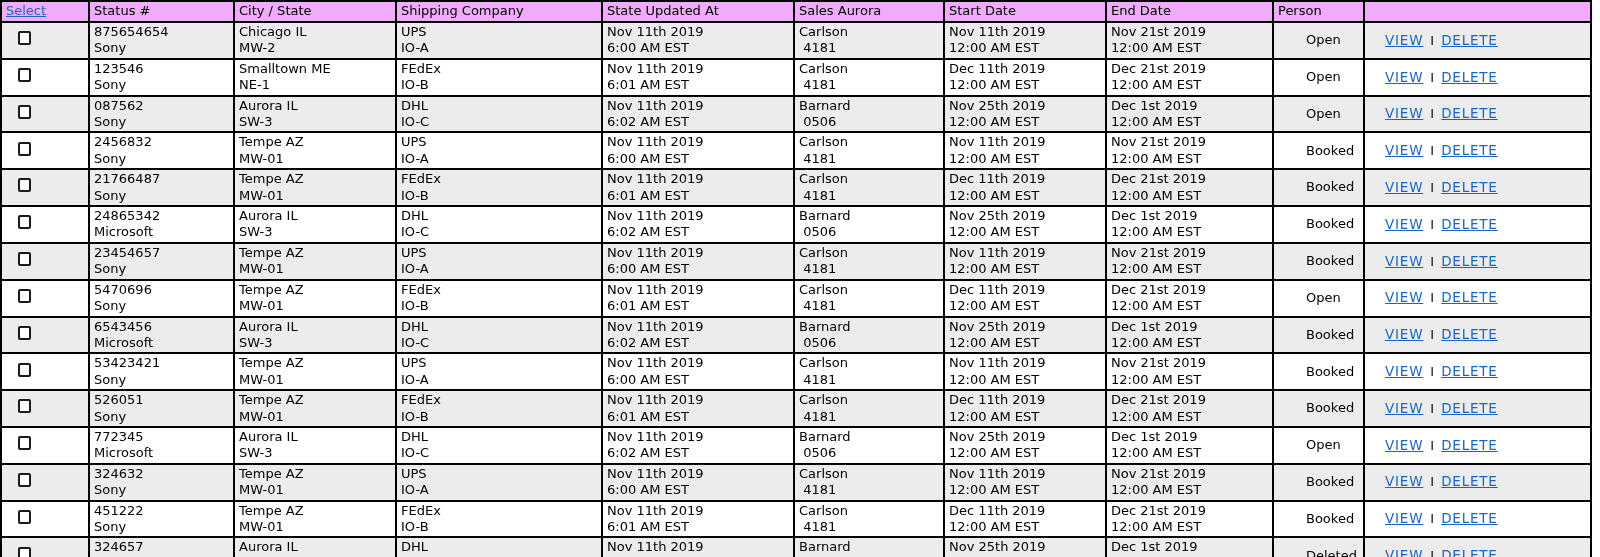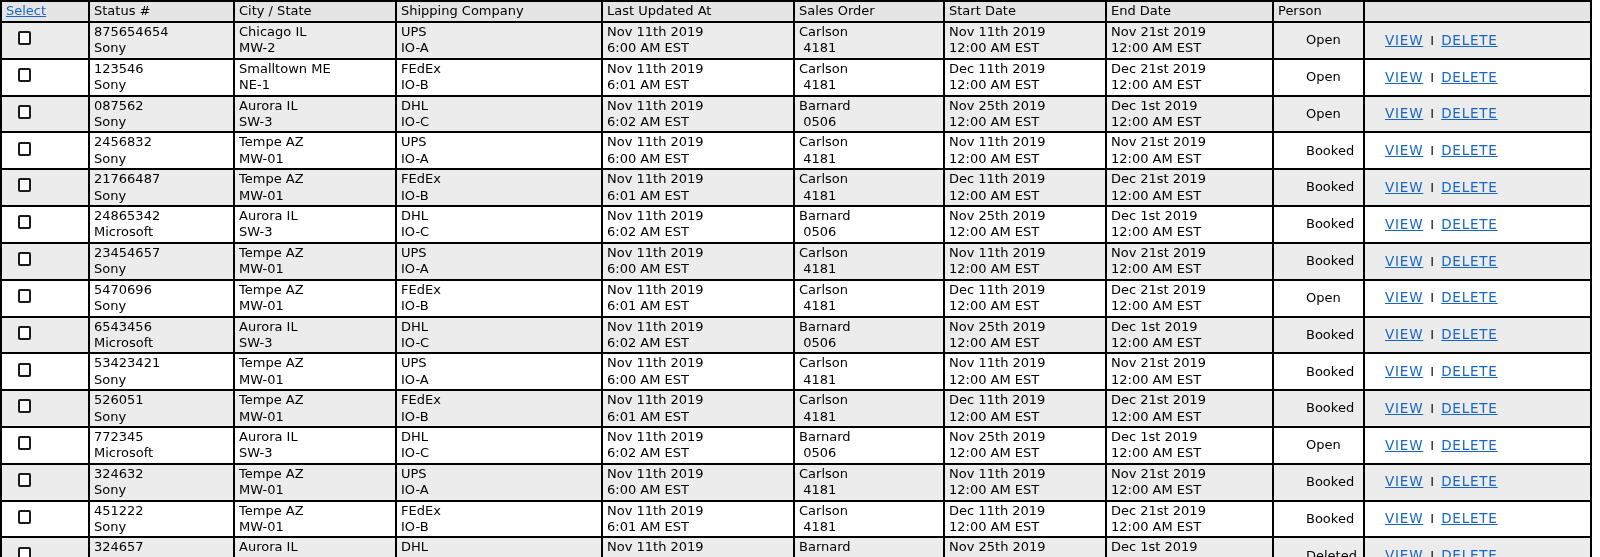--- a/index.html
+++ b/index.html
@@ -18,21 +18,21 @@
   th, td {
     border: 2px solid #000;
     padding: 1px 4px;
     vertical-align: top;
     white-space: pre-wrap;
     overflow: hidden;
     line-height: 16.4px;
   }
   thead tr { height: 21px; }
   thead th {
-    background: #e5e5e5;
+    background: #f0abfc;
     text-align: left;
     font-weight: normal;
     vertical-align: middle;
     padding: 0 4px;
   }
   tbody tr { height: 35.72px; border-radius: 15px; }
   tbody tr:nth-child(odd) td { background: #ececec; }
   tbody tr:nth-child(even) td { background: #ffffff; }
   a { color: var(--link); text-decoration: underline; cursor: pointer; }
   .c-select { vertical-align: middle; padding-left: 16px; }
@@ -71,22 +71,22 @@
       <col style="width:167px">
       <col style="width:91px">
     <col style="width:227px">
   </colgroup>
   <thead>
     <tr>
       <th><a>Select</a></th>
       <th>Status #</th>
       <th>City / State</th>
       <th>Shipping Company</th>
-      <th>Last Updated At</th>
-      <th>Sales Order</th>
+      <th>State Updated At</th>
+      <th>Sales Aurora</th>
       <th>Start Date</th>
       <th>End Date</th>
       <th>Person</th>
       <th></th>
     </tr>
   </thead>
   <tbody>
       <tr>
     <td class="c-select"><span class="checkbox"></span></td>
     <td>875654654

